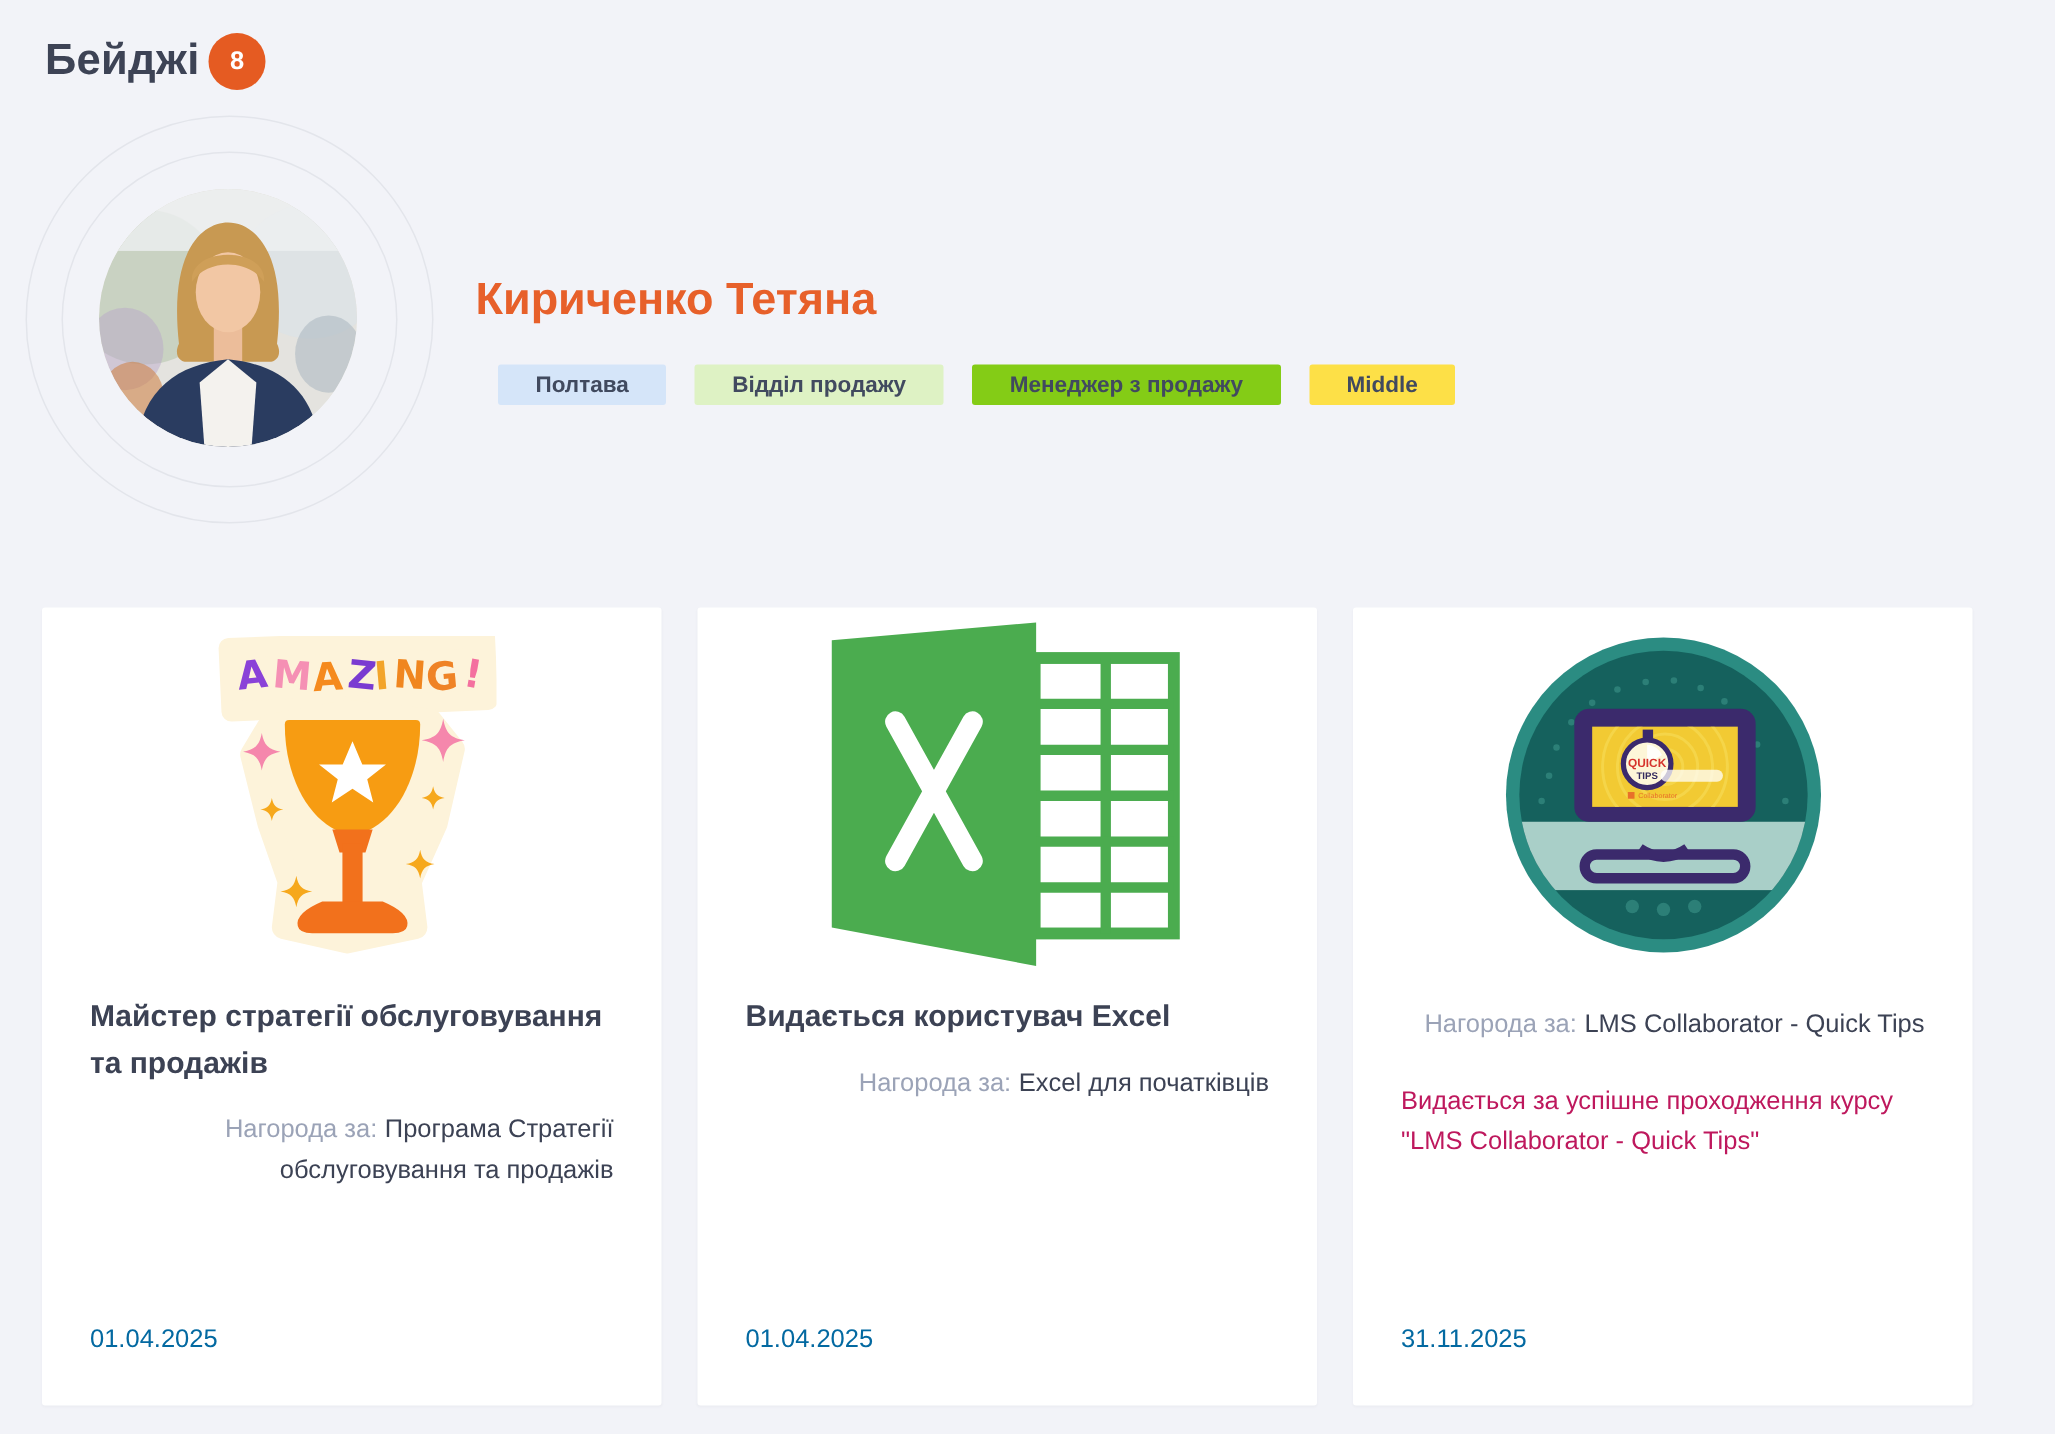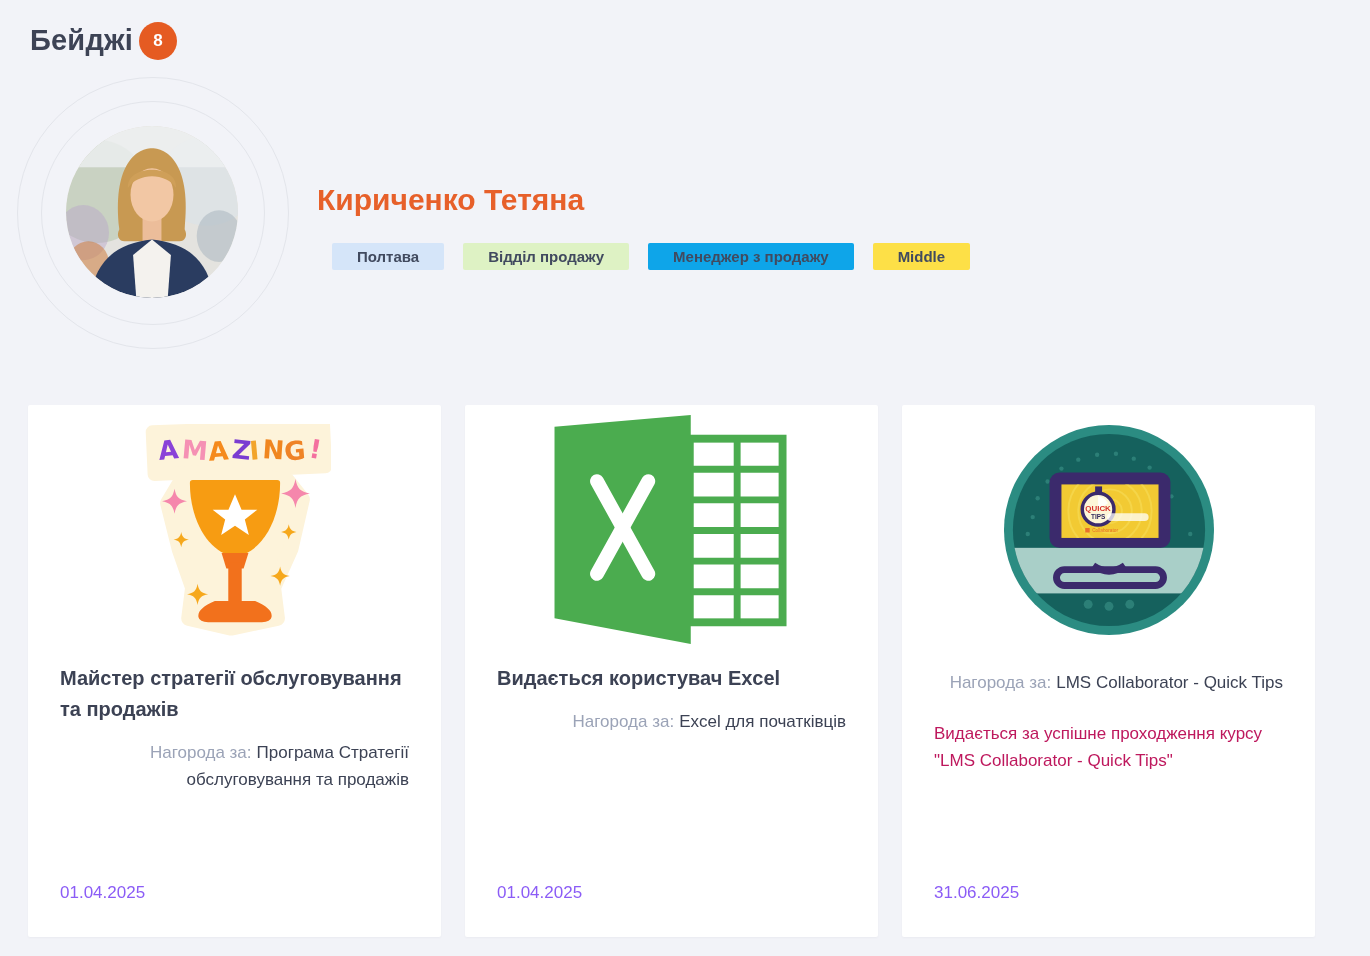--- a/index.html
+++ b/index.html
@@ -22,21 +22,21 @@
 
   
   .cards{position:absolute;left:28px;top:405px;display:grid;grid-template-columns:repeat(3,413px);gap:24px;}
   .card{background:#ffffff;height:532px;box-sizing:border-box;display:flex;flex-direction:column;
     padding:0 32px 34px;border-radius:2px;box-shadow:0 1px 2px rgba(40,50,80,0.04);}
   .card-image{height:250px;margin:0 -32px;display:flex;align-items:center;justify-content:center;flex:none;}
   .card-title{font-size:20px;font-weight:700;line-height:31px;color:#3c4254;margin:8px 0 0;}
   .card-award{margin-top:14px;font-size:17px;line-height:27px;color:#3c4254;text-align:right;}
   .card-award .label{color:#9ba3b7;margin-right:5px;}
   .card-desc{margin-top:24px;font-size:17px;line-height:27px;color:#be185d;}
-  .card-date{margin-top:auto;font-size:17px;line-height:20px;color:#8b5cf6;}
+  .card-date{margin-top:auto;font-size:17px;line-height:20px;color:#0369a1;}
 </style>
 </head>
 <body>
 
 <div class="page">
 
   <div class="page-header">
     <h1 class="page-title">Бейджі</h1>
     <div class="count-badge">8</div>
   </div>
@@ -64,21 +64,21 @@
         <path d="M39,75 L50,66 L61,75 L59,102 L41,102 Z" fill="#f4f2ee"></path>
         <ellipse cx="50" cy="40" rx="12.5" ry="15.5" fill="#f2c7a4"></ellipse>
         <path d="M36,36 C35,22 65,22 64,36 C58,27 42,27 36,36 Z" fill="#cf9f58"></path>
       </g>
     </svg>
   </div>
   <h2 class="profile-name">Кириченко Тетяна</h2>
   <div class="tags">
     <span class="tag" style="background:#d5e5f9">Полтава</span>
     <span class="tag" style="background:#def2c4">Відділ продажу</span>
-    <span class="tag" style="background:#0ea5e9">Менеджер з продажу</span>
+    <span class="tag" style="background:#84cc16">Менеджер з продажу</span>
     <span class="tag" style="background:#fde047">Middle</span>
   </div>
 
   <div class="cards">
 
     <div class="card">
       <div class="card-image">
         <svg viewBox="0 0 200 220" width="192" height="212">
 
           <path d="M14,8 L192,1 L194,44 L16,52 Z" fill="#fdf3da" stroke="#fdf3da" stroke-width="14" stroke-linejoin="round"></path>
@@ -205,17 +205,17 @@
             <circle cx="87" cy="183" r="4.5"></circle>
               <circle cx="108" cy="185" r="4.5"></circle>
               <circle cx="129" cy="183" r="4.5"></circle>
           </g>
         </svg>
       </div>
       <div class="card-award">
         <span class="label">Нагорода за:</span><span>LMS Collaborator - Quick Tips</span>
       </div>
       <div class="card-desc">Видається за успішне проходження курсу "LMS Collaborator - Quick Tips"</div>
-      <div class="card-date">31.06.2025</div>
+      <div class="card-date">31.11.2025</div>
     </div>
 
   </div>
 </div>
 
 </body></html>

